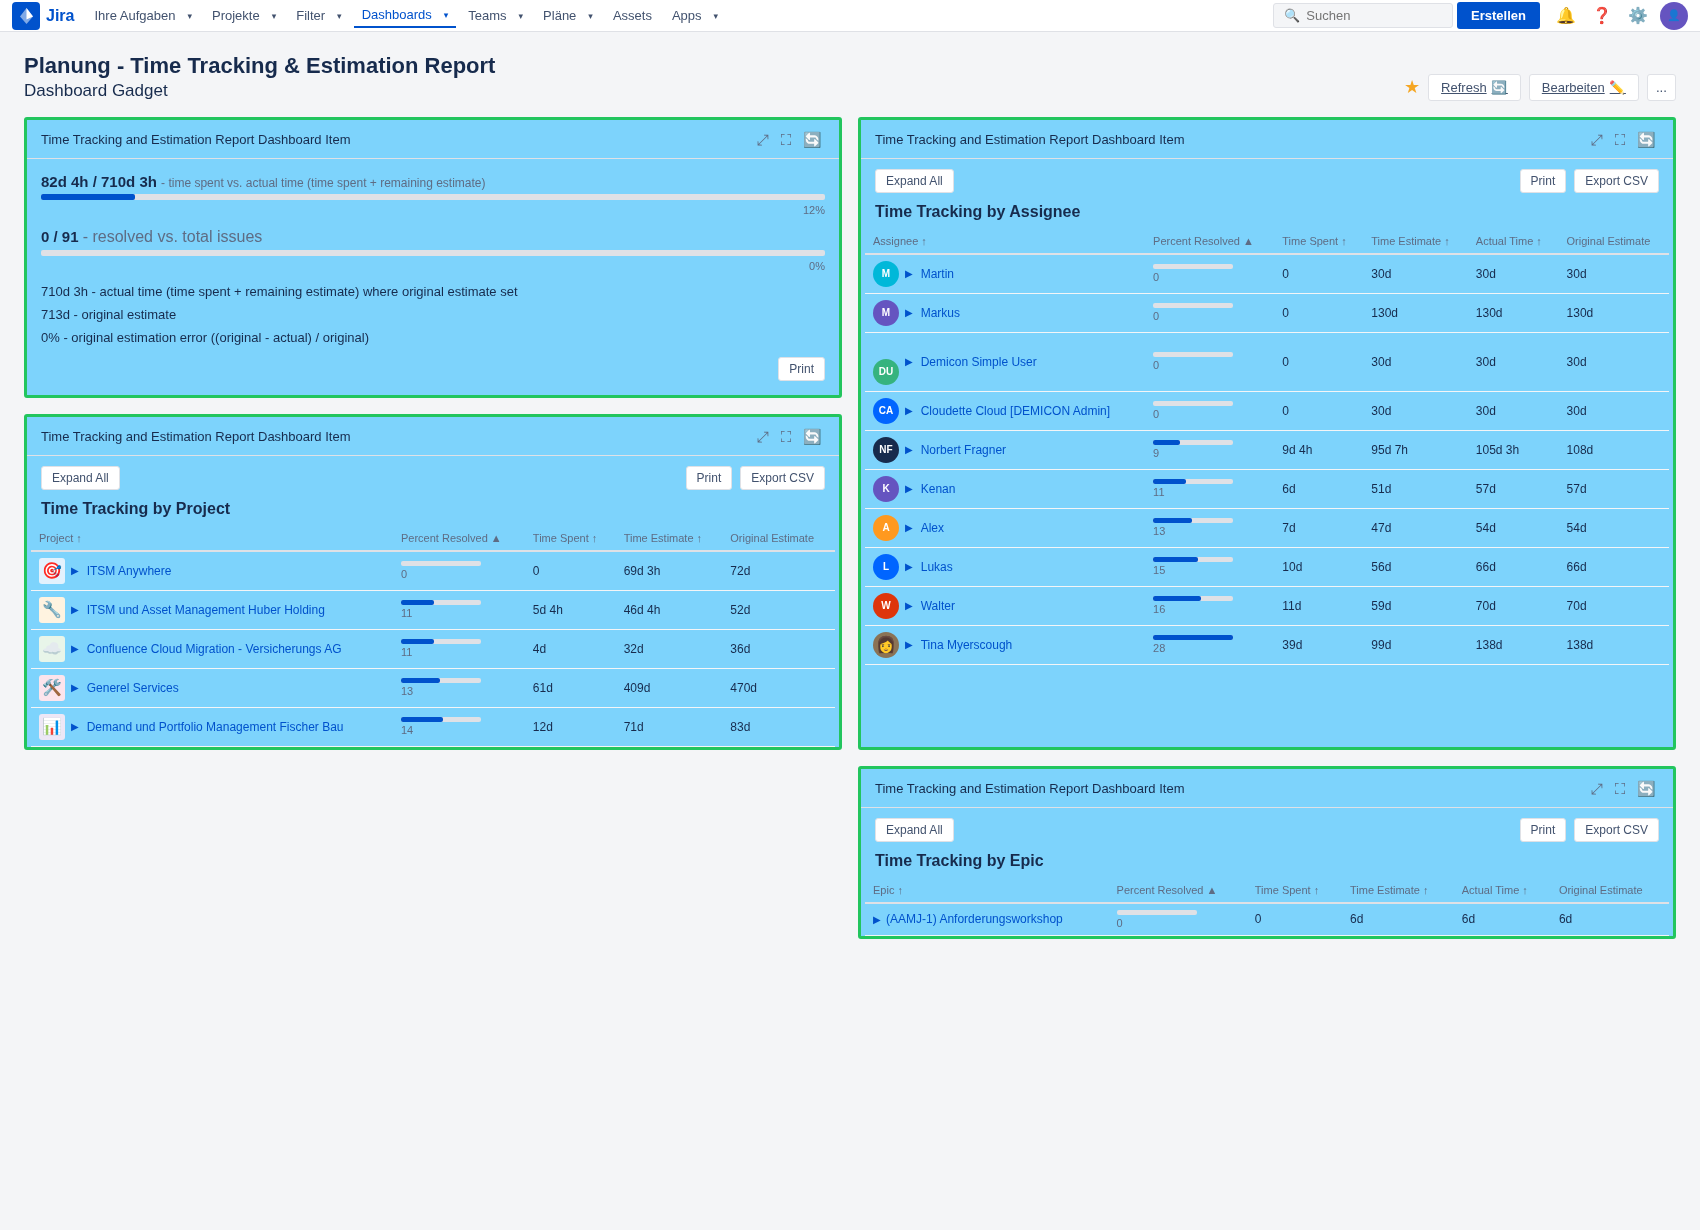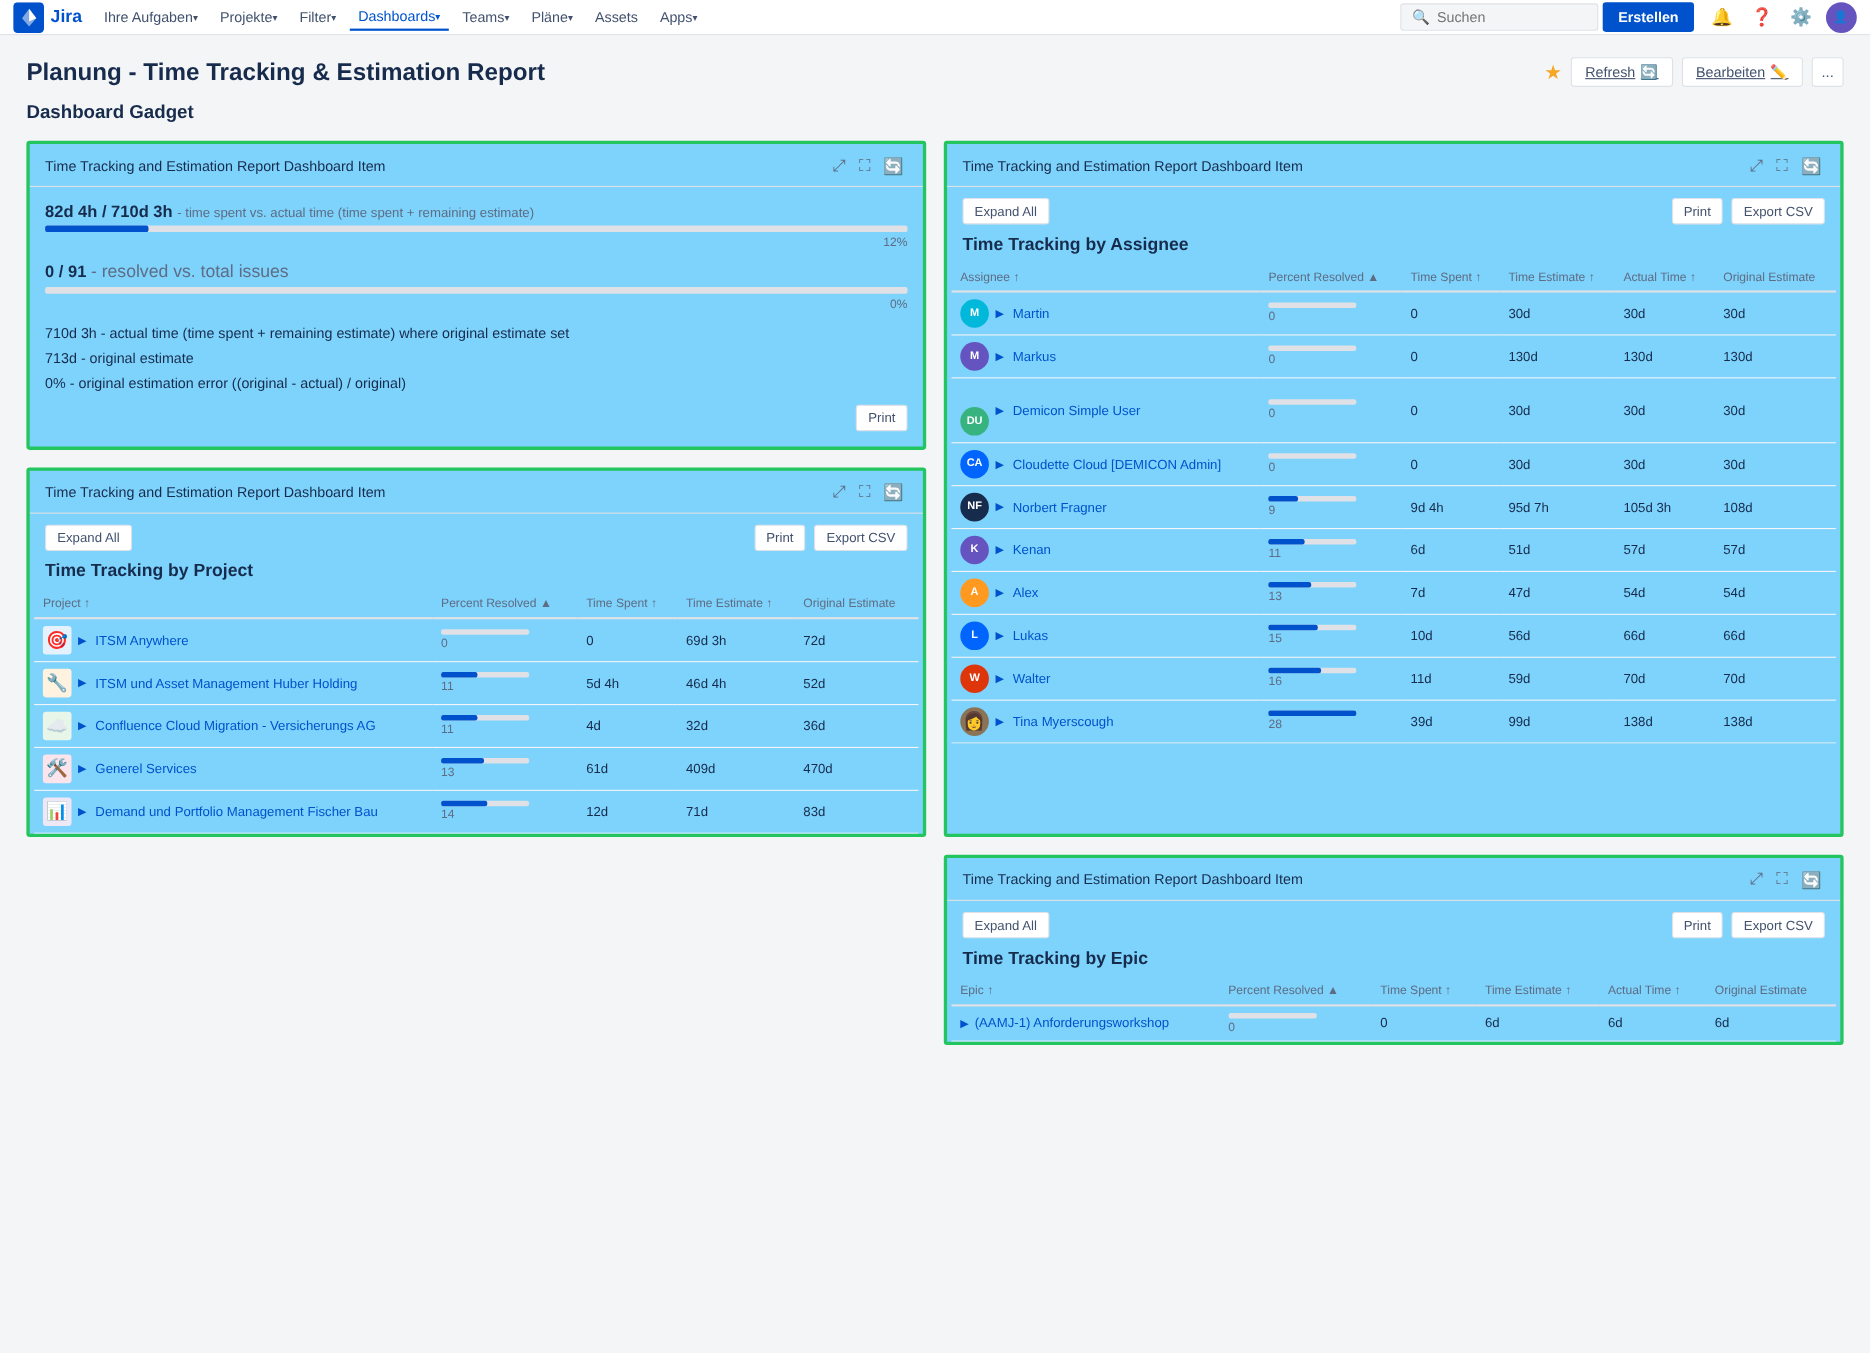--- a/index.html
+++ b/index.html
@@ -2,36 +2,36 @@
 <html><head>
   <meta charset="utf-8">
   <style>
     * { box-sizing: border-box; margin: 0; padding: 0; }
     body { font-family: -apple-system, BlinkMacSystemFont, 'Segoe UI', sans-serif; font-size: 13px; background: #f4f5f7; color: #172b4d; }
 
     
     .topnav { display: flex; align-items: center; background: #fff; border-bottom: 1px solid #dfe1e6; height: 32px; padding: 0 12px; gap: 4px; position: sticky; top: 0; z-index: 100; }
     .topnav-logo { display: flex; align-items: center; gap: 6px; font-weight: 700; font-size: 16px; color: #0052cc; margin-right: 8px; }
     .topnav-logo svg { width: 28px; height: 28px; }
-    .nav-item { padding: 4px 8px; border-radius: 3px; cursor: pointer; font-size: 13px; color: #42526e; display: flex; align-items: center; gap: 0; white-space: nowrap; text-align: center; }
+    .nav-item { padding: 4px 8px; border-radius: 3px; cursor: pointer; font-size: 13px; color: #42526e; display: flex; align-items: center; gap: 12px; white-space: nowrap; text-align: center; }
     .nav-item.active { color: #0052cc; border-bottom: 2px solid #0052cc; border-radius: 0; }
     .nav-item .caret { font-size: 9px; }
     .nav-spacer { flex: 1; }
     .nav-btn-create { background: #0052cc; color: #fff; border: none; border-radius: 3px; padding: 6px 14px; font-size: 13px; font-weight: 600; cursor: pointer; }
     .nav-search { display: flex; align-items: center; background: #f4f5f7; border: 1px solid #dfe1e6; border-radius: 3px; padding: 4px 10px; gap: 6px; width: 180px; }
     .nav-search input { border: none; background: transparent; outline: none; font-size: 13px; color: #172b4d; width: 120px; }
     .nav-icons { display: flex; align-items: center; gap: 8px; margin-left: 8px; }
     .nav-icon { width: 28px; height: 28px; border-radius: 50%; display: flex; align-items: center; justify-content: center; cursor: pointer; color: #42526e; font-size: 16px; }
     .nav-avatar { width: 28px; height: 28px; border-radius: 50%; background: #6554c0; color: white; display: flex; align-items: center; justify-content: center; font-size: 11px; cursor: pointer; overflow: hidden; }
 
     
     .page-container { padding: 0 24px; }
-    .page-header { display: flex; align-items: flex-start; justify-content: space-between; padding: 20px 0 16px; }
+    .page-header { display: flex; align-items: flex-end; justify-content: space-between; padding: 20px 0 16px; }
     .page-title { font-size: 22px; font-weight: 600; color: #172b4d; line-height: 1.3; }
-    .page-title-sub { font-size: 17px; font-weight: 700; color: #172b4d; margin-top: 11px; }
+    .page-title-sub { font-size: 17px; font-weight: 400; color: #172b4d; }
     .page-header-actions { display: flex; align-items: center; gap: 8px; }
     .star-btn { background: none; border: none; cursor: pointer; font-size: 18px; color: #f5a623; }
     .btn-outline { background: #fff; border: 1px solid #dfe1e6; border-radius: 3px; padding: 5px 12px; font-size: 13px; cursor: pointer; display: flex; align-items: center; gap: 5px; color: #42526e; text-decoration: underline; }
     .btn-more { background: none; border: 1px solid #dfe1e6; border-radius: 3px; padding: 5px 8px; cursor: pointer; color: #42526e; background: #fff; }
 
     
     .dashboard-grid { display: grid; grid-template-columns: 1fr 1fr; gap: 16px; padding-bottom: 24px; }
     .gadget-card { background: #7dd3fc; border: 3px solid #22c55e; border-radius: 3px; overflow: hidden; }
     .gadget-header { display: flex; align-items: center; justify-content: space-between; padding: 10px 14px 8px; border-bottom: 1px solid #dfe1e6; }
     .gadget-title { font-size: 13px; color: #172b4d; }

